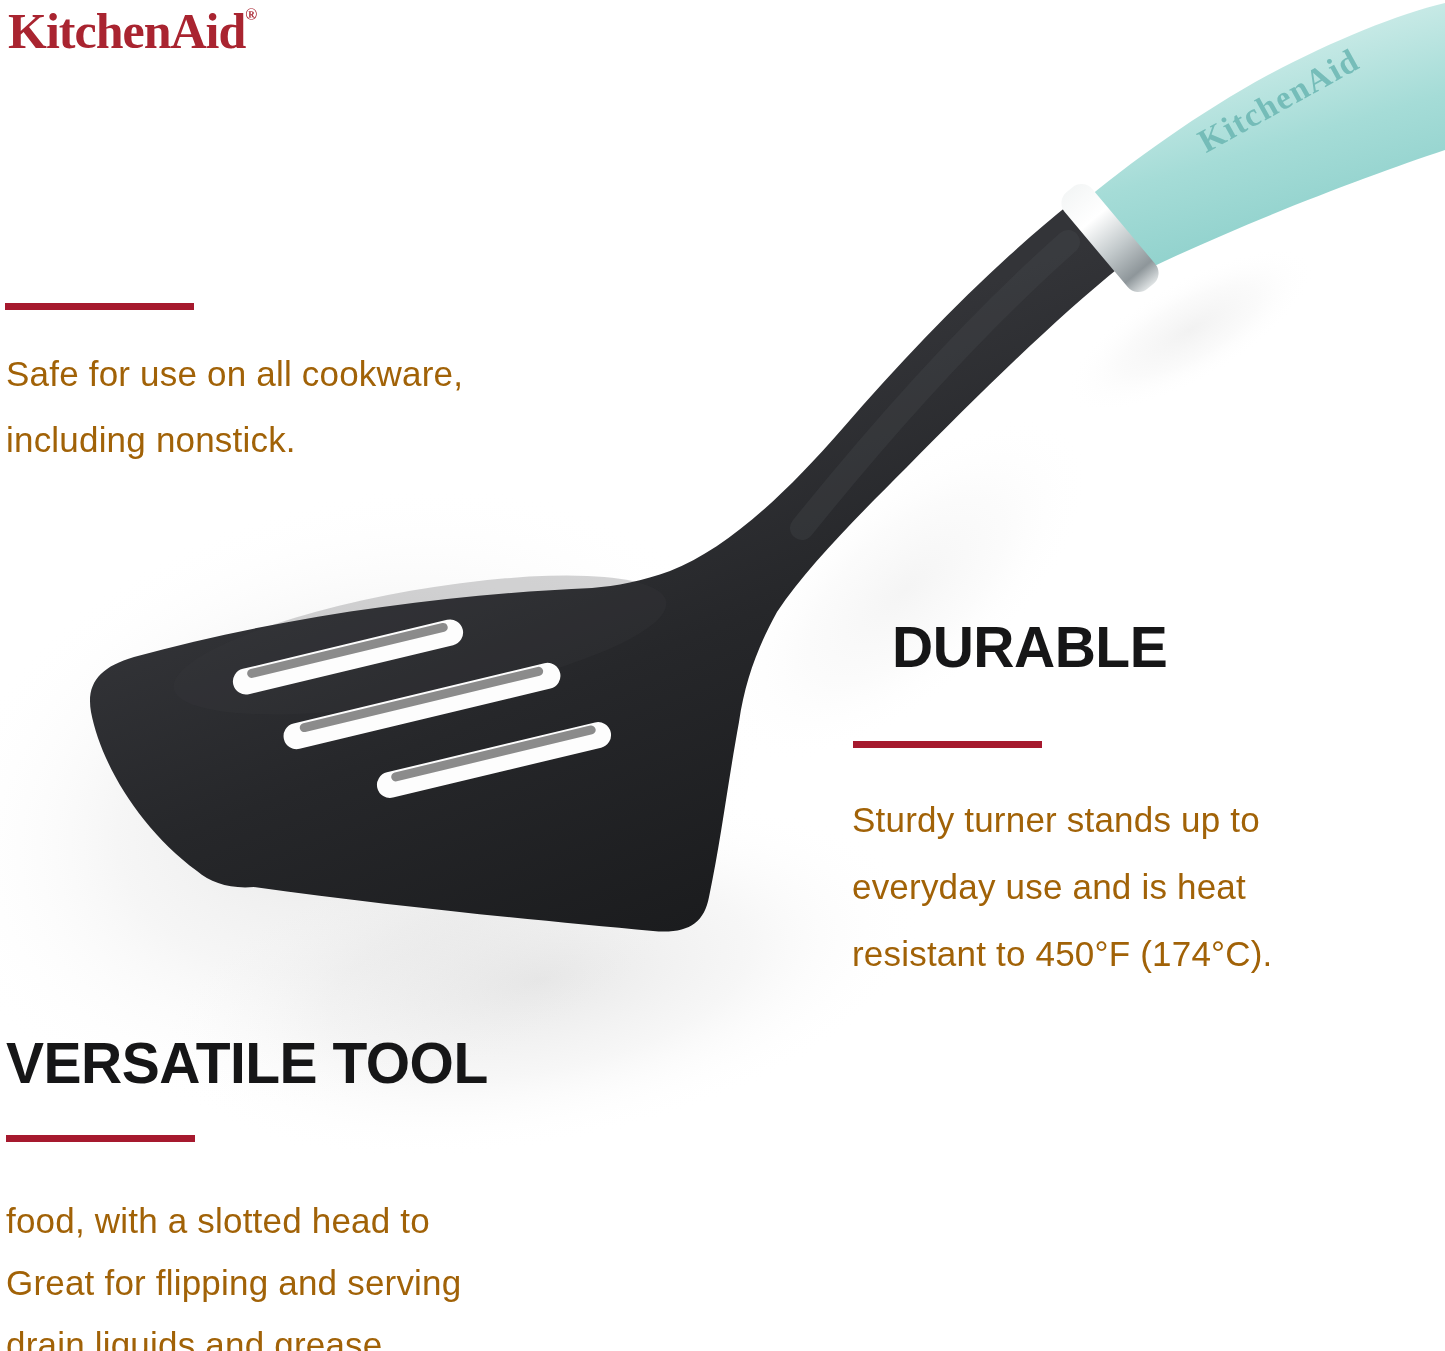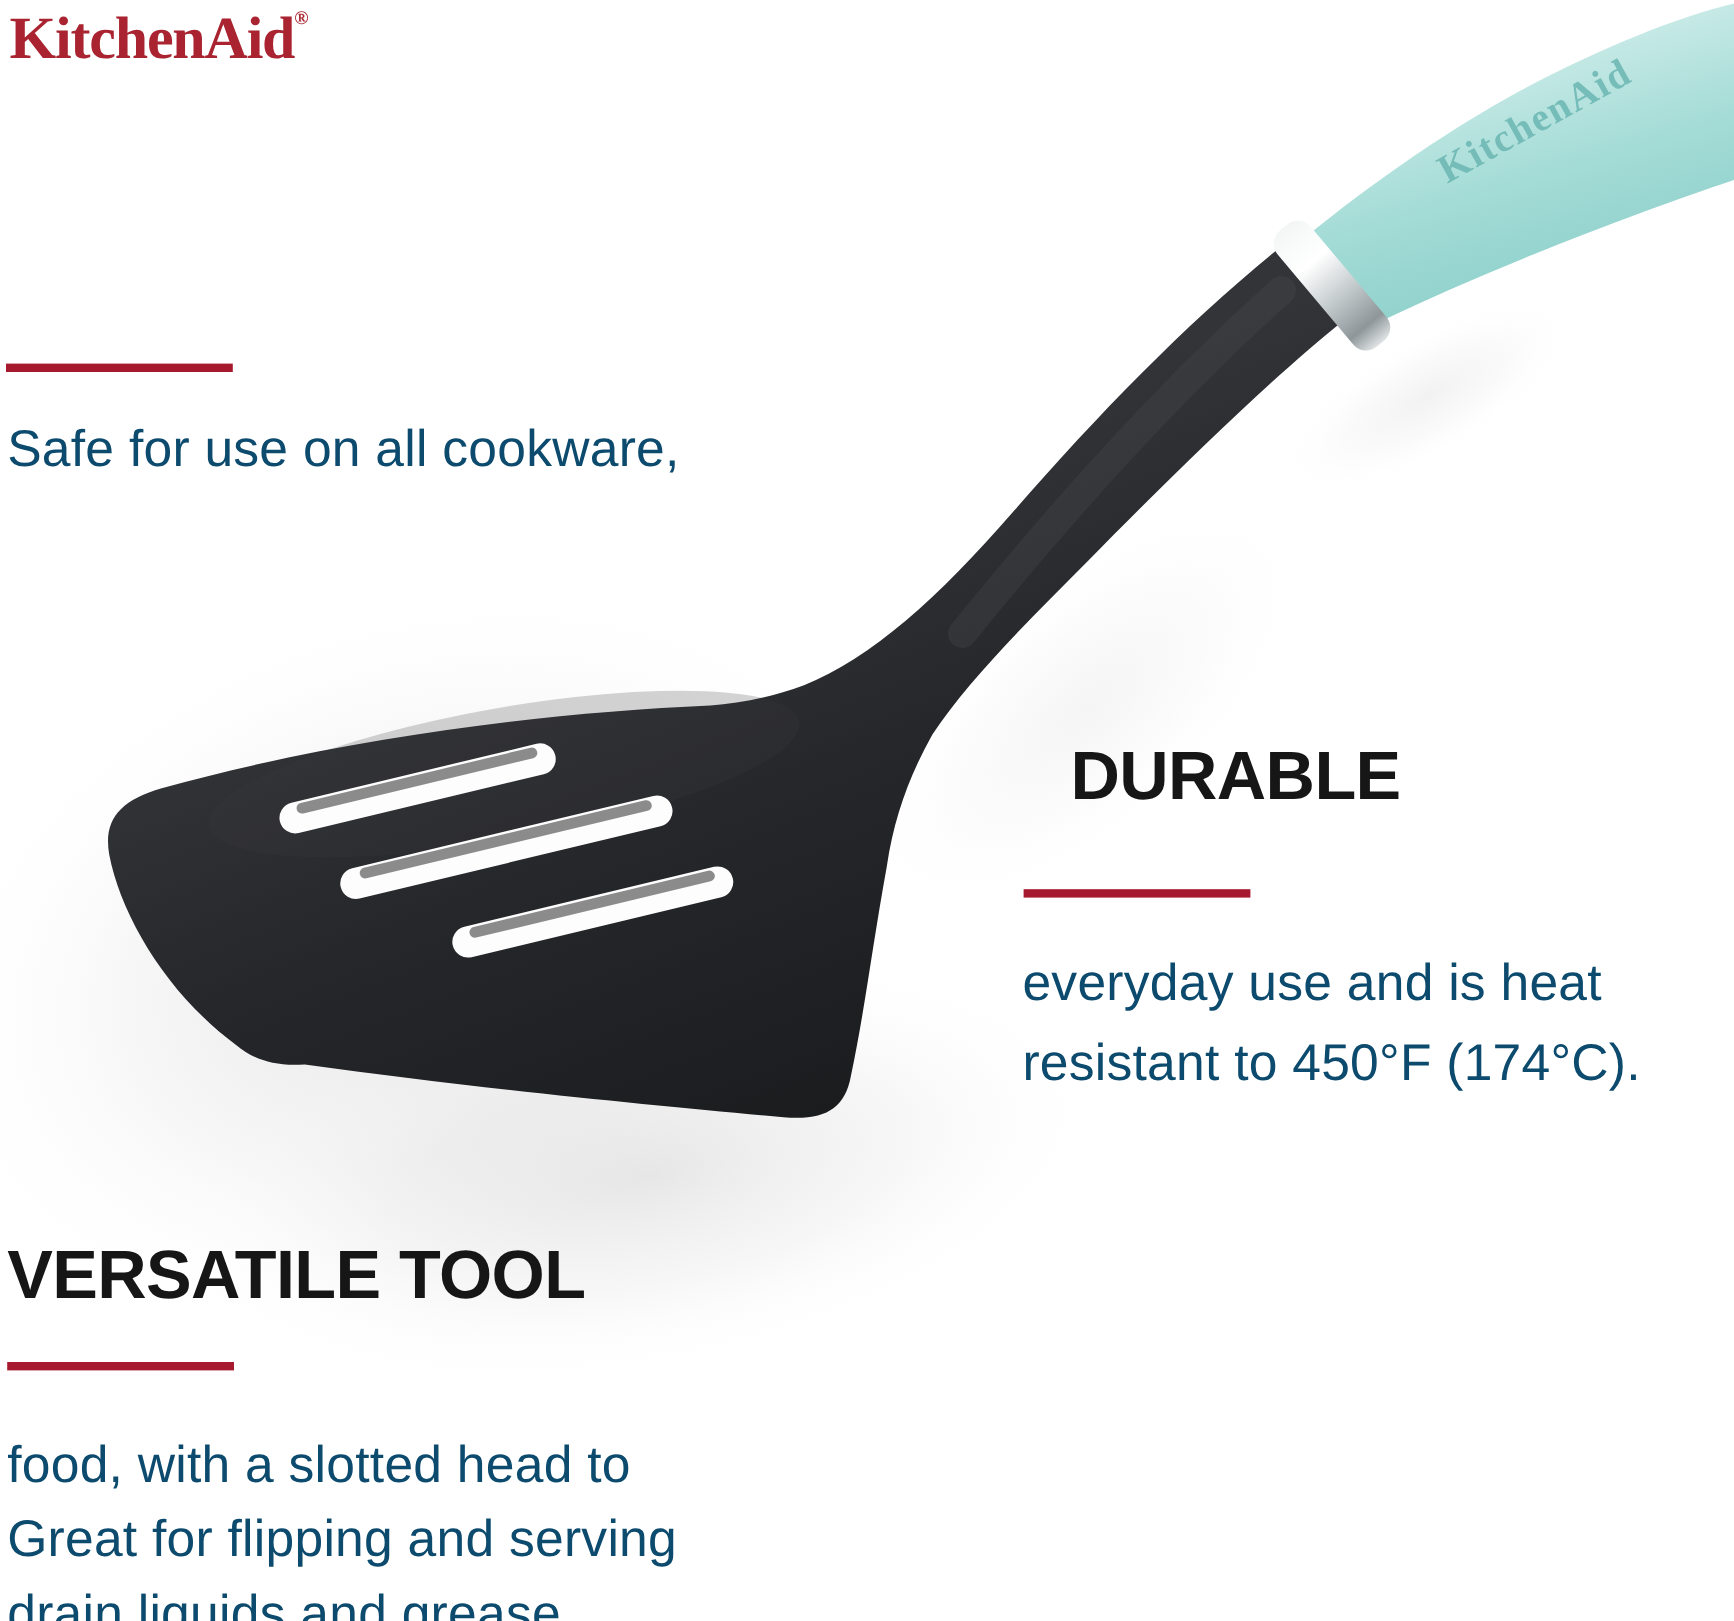--- a/index.html
+++ b/index.html
@@ -22,21 +22,21 @@
 
   .feature{position:absolute;}
   .feature h2{
     margin:0;font-size:57px;line-height:1.05;font-weight:700;
     color:#161617;letter-spacing:-0.5px;white-space:nowrap;
   }
   .rule{
     position:absolute;width:189px;height:7px;background:#a6192e;
   }
   .body-copy{
-    position:absolute;font-size:43px;color:#0c4a6e;font-weight:400;
+    position:absolute;font-size:35px;color:#a16207;font-weight:400;
     letter-spacing:0.2px;white-space:nowrap;
   }
   .body-copy .line{display:block;}
   .lh-66 .line{height:66px;line-height:66px;}
   .lh-67 .line{height:67px;line-height:67px;}
   .lh-62 .line{height:62px;line-height:62px;}
 </style>
 </head>
 <body>
 
@@ -120,27 +120,29 @@
   <rect x="1092" y="175" width="36" height="126" rx="14" transform="rotate(-40 1110 238)" fill="url(#ringGrad)"></rect>
 </svg>
 
 <div class="txt-layer">
 
   <div class="logo"><span>KitchenAid</span><sup>®</sup></div>
 
   <div class="rule" style="left:5px;top:303px;"></div>
   <div class="body-copy lh-66" style="left:6px;top:341px;">
     <span class="line">Safe for use on all cookware,</span>
+    <span class="line">including nonstick.</span>
   </div>
 
   <section class="feature" style="left:892px;top:618px;">
     <h2>DURABLE</h2>
   </section>
   <div class="rule" style="left:853px;top:741px;"></div>
   <div class="body-copy lh-67" style="left:852px;top:786px;">
+    <span class="line">Sturdy turner stands up to</span>
     <span class="line">everyday use and is heat</span>
     <span class="line">resistant to 450°F (174°C).</span>
   </div>
 
   <section class="feature" style="left:6px;top:1034px;">
     <h2>VERSATILE TOOL</h2>
   </section>
   <div class="rule" style="left:6px;top:1135px;"></div>
   <div class="body-copy lh-62" style="left:6px;top:1190px;">
     <span class="line">food, with a slotted head to</span>

